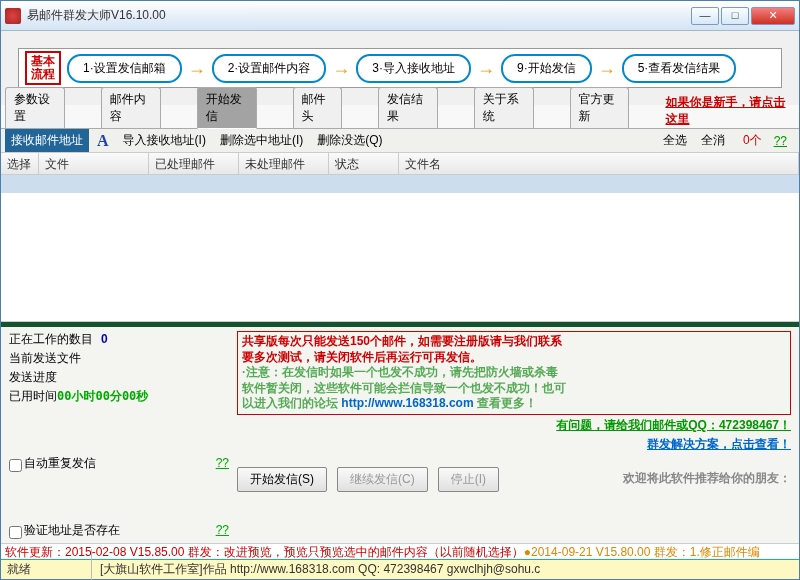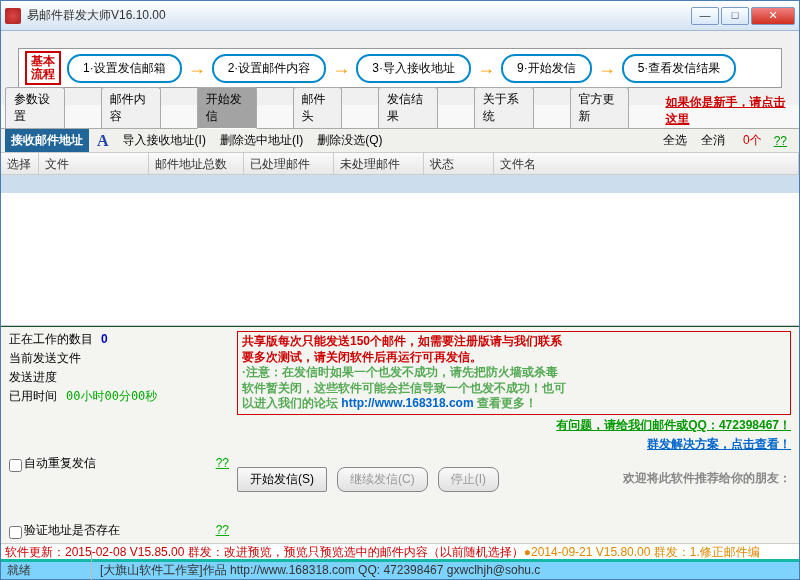--- a/index.html
+++ b/index.html
@@ -13,50 +13,50 @@
 .titlebar .wbtn.close { background: linear-gradient(#f08080,#d03020); color: #fff; width: 44px; }
 .flowbar { height: 40px; background: #fff; border: 1px solid #999; margin: 17px; display: flex; align-items: center; padding: 0 6px; gap: 6px; }
 .flowlabel { border: 2px solid #c00; color: #c00; font-weight: bold; padding: 2px 4px; text-align: center; line-height: 1.1; }
 .flowstep { border: 2px solid #08c; border-radius: 14px; padding: 4px 14px; color: #000; white-space: nowrap; }
 .arrow { color: #f90; font-size: 18px; font-weight: bold; }
 .tabs { height: 24px; background: #f8f8f8; border-bottom: 1px solid #aaa; display: flex; align-items: flex-end; padding-left: 4px; gap: 34px; }
 .tab { border: 1px solid #aaa; border-bottom: none; padding: 3px 8px; background: #f0f0f0; margin-right: 2px; border-radius: 3px 3px 0 0; cursor: pointer; }
 .tab.active { background: #a3a3a3; border-bottom: 1px solid #fff; position: relative; top: 1px; }
 .tabs .newbie { margin-left: auto; margin-right: 8px; color: #c00; font-weight: bold; text-decoration: underline; cursor: pointer; }
 .toolbar { height: 24px; background: #f0f0ec; border-bottom: 1px solid #ccc; display: flex; align-items: center; padding: 0 4px; gap: 2px; }
-.toolbar .label { background: #269; color: #fff; font-weight: bold; padding: 3px 6px; }
+.toolbar .label { background: #269; color: #fff; font-weight: normal; padding: 3px 6px; }
 .toolbar .letter { color: #24a; font-weight: bold; font-family: Georgia; font-size: 16px; margin: 0 6px; }
 .toolbar .act { color: #000; padding: 2px 6px; cursor: pointer; }
 .toolbar .spacer { flex: 1; }
 .toolbar .sm { color: #000; padding: 2px 6px; cursor: pointer; }
 .toolbar .count { color: #c00; margin: 0 10px; }
 .toolbar .help { color: #090; text-decoration: underline; cursor: pointer; margin-right: 8px; }
 .gridhead { height: 22px; background: linear-gradient(#fafafa,#e8e8e8); border-bottom: 1px solid #ccc; display: flex; }
 .gridhead .col { border-right: 1px solid #ccc; padding: 3px 6px; color: #333; }
 .gridbody { flex: 1; background: #fff; border-bottom: 1px solid #ccc; position: relative; }
 .gridbody .selrow { height: 18px; background: #cde; }
-.bottom { background: #f4f4f0; padding: 4px 8px; display: flex; gap: 8px; border-top: 1px solid #14532d; }
+.bottom { background: #f4f4f0; padding: 4px 8px; display: flex; gap: 8px; border-top: 5px solid #14532d; }
 .bottom .left { width: 220px; display: flex; flex-direction: column; gap: 2px; line-height: 17px; }
 .bottom .left .val { color: #00c; font-weight: bold; margin-left: 8px; }
-.bottom .left .time { color: #0a0; font-family: monospace; margin-left: 9px; }
+.bottom .left .time { color: #0a0; font-family: monospace; margin-left: 0; font-weight: bold; }
 .bottom .left .qq { color: #0a0; text-decoration: underline; text-align: right; }
 .bottom .left label { display: flex; align-items: flex-end; gap: 2px; margin-top: 48px; }
 .bottom .right { flex: 1; display: flex; flex-direction: column; gap: 2px; }
 .noticebox { border: 1px solid #c00; padding: 2px 4px; color: #5a5; font-weight: bold; line-height: 1.3; }
 .noticebox .r { color: #c00; }
 .noticebox .b { color: #06c; }
 .links { text-align: right; color: #06c; font-weight: bold; cursor: pointer; }
 .links span { text-decoration: underline; }
 .recommend { text-align: right; color: #888; font-weight: bold; }
 .btnrow { display: flex; gap: 10px; margin-top: 2px; }
 .btnrow button { padding: 3px 12px; border: 1px solid #888; background: linear-gradient(#fafafa,#e0e0e0); border-radius: 2px; cursor: pointer; }
-.btnrow button:disabled { color: #999; border-radius: 8px; }
+.btnrow button:disabled { color: #999; }
 .redbar { height: 16px; background: #fff; color: #c00; padding: 0 4px; white-space: nowrap; overflow: hidden; border-top: 1px solid #ccc; }
 .redbar .y { color: #d80; }
-.status { height: 20px; background: #7dd3fc; border-top: 3px solid #14b8a6; display: flex; align-items: center; padding: 0 6px; color: #333; }
+.status { height: 20px; background: #fef9c3; border-top: 1px solid #14b8a6; display: flex; align-items: center; padding: 0 6px; color: #333; }
 .status .sect { border-left: 1px solid #bbb; padding: 12px 8px; }
 </style>
 </head>
 <body>
 
 <div class="window">
   <div class="titlebar">
     <div class="icon"></div>
     <div class="title">易邮件群发大师V16.10.00</div>
     <div class="btns">
@@ -100,21 +100,20 @@
     <div class="spacer"></div>
     <div class="sm">全选</div>
     <div class="sm">全消</div>
     <div class="count">0个</div>
     <div class="help">??</div>
   </div>
 
   <div class="gridhead">
     <div class="col" style="width:38px">选择</div>
     <div class="col" style="width:110px">文件</div>
-    <div class="col" style="width:95px">邮件地址总数</div>
     <div class="col" style="width:90px">已处理邮件</div>
     <div class="col" style="width:90px">未处理邮件</div>
     <div class="col" style="width:70px">状态</div>
     <div class="col" style="flex:1">文件名</div>
   </div>
 
   <div class="gridbody">
     <div class="selrow"></div>
   </div>
 

